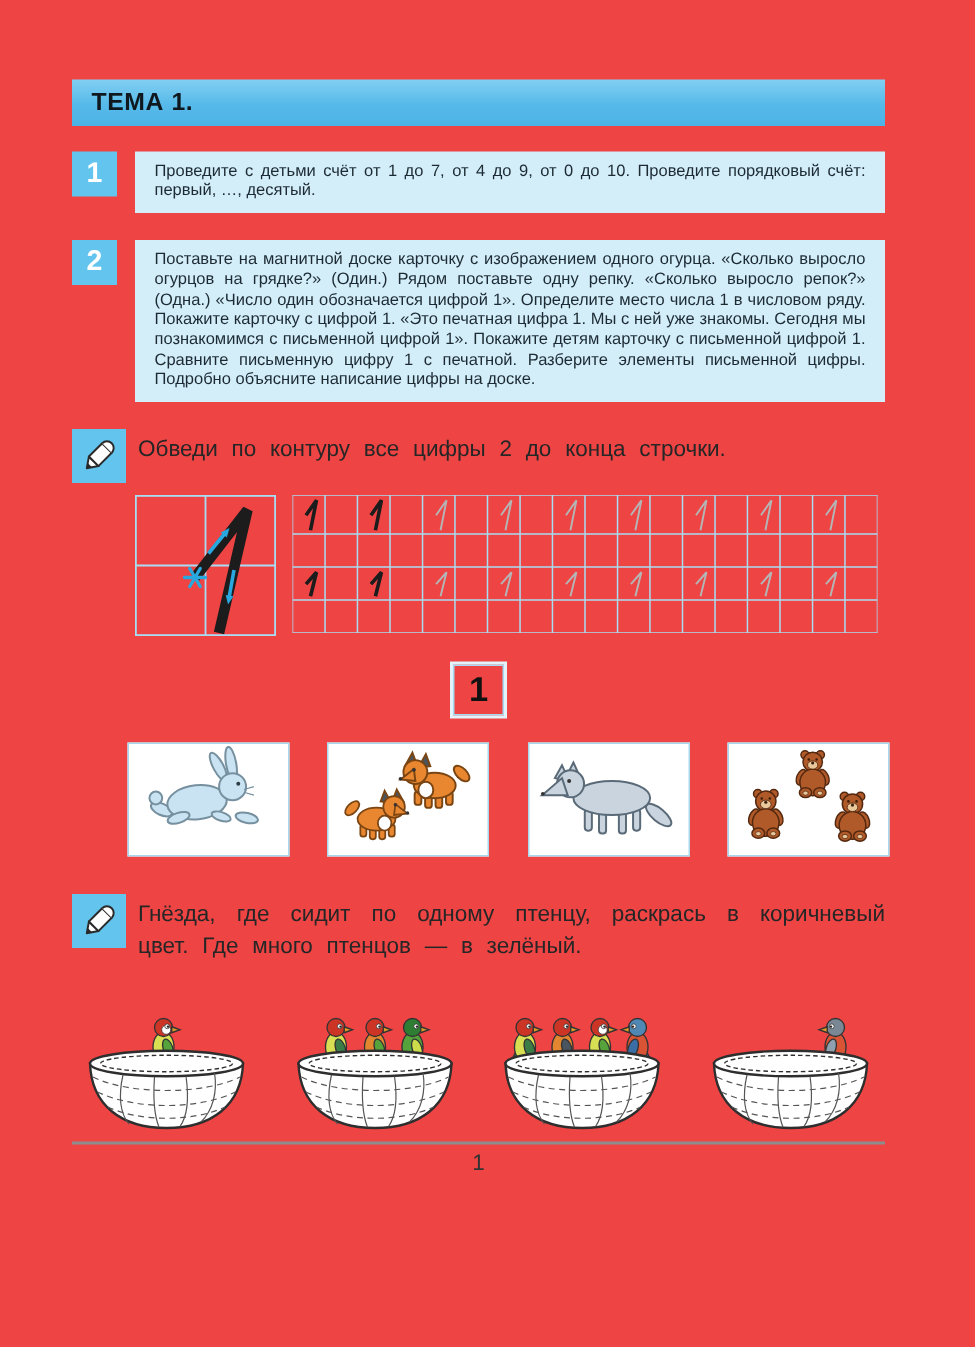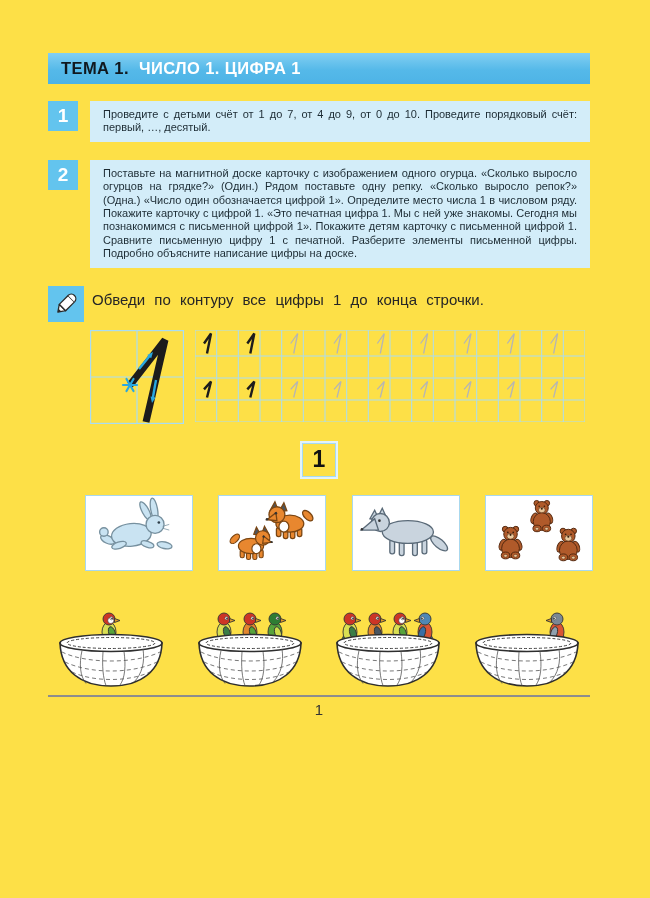--- a/index.html
+++ b/index.html
@@ -1,16 +1,16 @@
 <!DOCTYPE html>
 <html><head>
 <meta charset="utf-8">
 <style>
   html,body{margin:0;padding:0;background:#ffffff;font-family:"Liberation Sans",sans-serif;}
-  .page{width:650px;height:898px;box-sizing:border-box;padding:53px 60px 0 48px;background:#fde047;position:relative;overflow:hidden;}
+  .page{width:650px;height:898px;box-sizing:border-box;padding:53px 60px 0 48px;background:#ef4444;position:relative;overflow:hidden;}
 
   .topic-bar{height:31px;background:linear-gradient(180deg,#82cff2 0%,#55b9e9 55%,#4db3e6 100%);
     display:flex;align-items:center;padding-left:13px;margin-bottom:17px;}
   .topic-label{font-weight:bold;font-size:16.5px;color:#10181f;letter-spacing:.4px;margin-right:10px;}
   .topic-title{font-weight:bold;font-size:16.5px;color:#ffffff;letter-spacing:.4px;}
 
   .task{display:flex;align-items:stretch;margin-bottom:18px;}
   .task-num{width:30px;height:30px;background:#63c4ee;color:#fff;font-weight:bold;font-size:19px;
     display:flex;align-items:center;justify-content:center;flex:none;}
   .task-text{background:#d3edf9;margin-left:12px;flex:1;padding:7px 13px;font-size:11px;
@@ -38,21 +38,20 @@
   .footer-rule{border-top:2px solid #8d8d8d;margin-top:4px;}
   .page-number{text-align:center;font-size:15px;color:#333;margin-top:4px;}
 </style>
 </head>
 <body>
 
 <div class="page">
 
   <header class="topic-bar">
     <span class="topic-label">ТЕМА 1.</span>
-    <span class="topic-title">ЧИСЛО 1. ЦИФРА 1</span>
   </header>
 
   <section class="task">
     <div class="task-num">1</div>
     <div class="task-text">Проведите с детьми счёт от 1 до 7, от 4 до 9, от 0 до 10. Проведите порядковый счёт: первый, …, десятый.</div>
   </section>
 
   <section class="task">
     <div class="task-num">2</div>
     <div class="task-text">Поставьте на магнитной доске карточку с изображением одного огурца. «Сколько выросло огурцов на грядке?» (Один.) Рядом поставьте одну репку. «Сколько выросло репок?» (Одна.) «Число один обозначается цифрой 1». Определите место числа 1 в числовом ряду. Покажите карточку с цифрой 1. «Это печатная цифра 1. Мы с ней уже знакомы. Сегодня мы познакомимся с письменной цифрой 1». Покажите детям карточку с письменной цифрой 1. Сравните письменную цифру 1 с печатной. Разберите элементы письменной цифры. Подробно объясните написание цифры на доске.</div>
@@ -62,21 +61,21 @@
     <div class="ex-head">
       <div class="pencil-badge"><svg width="36" height="36" viewBox="0 0 36 36">
    <rect width="36" height="36" fill="#63c4ee"></rect>
    <g transform="rotate(-45 18 18)" stroke="#2a2a2a" stroke-width="1.3" stroke-linejoin="round">
      <path d="M13,13.5 L6.5,18 L13,22.5 Z" fill="#ffffff"></path>
      <path d="M6.5,18 L9.4,16 L9.4,20 Z" fill="#2a2a2a" stroke="none"></path>
      <rect x="13" y="13.5" width="12.5" height="9" fill="#ffffff"></rect>
      <path d="M25.5,13.5 a4.5,4.5 0 0 1 0,9" fill="#ffffff"></path>
    </g>
  </svg></div>
-      <p class="ex-text">Обведи по контуру все цифры 1 до конца строчки.</p>
+      <p class="ex-text">Обведи по контуру все цифры 2 до конца строчки.</p>
     </div>
     <div class="trace-row">
       <div class="big-cell"><svg width="94" height="94" viewBox="0 0 94 94">
    <g stroke="#a9ddf4" stroke-width="1.2" fill="none">
      <rect x="0.6" y="0.6" width="92.8" height="92.8"></rect>
      <line x1="47" y1="0" x2="47" y2="94"></line>
               <line x1="0" y1="47" x2="94" y2="47"></line>
    </g>
    <path d="M40,55 L75,10 L56,92" fill="none" stroke="#1c1c1c" stroke-width="7"></path>
    <g stroke="#29a8e0" stroke-width="2.4" fill="#29a8e0">
@@ -253,20 +252,32 @@
       <ellipse cx="0" cy="-10" rx="5" ry="4" fill="#e9c89c" stroke-width="0.8"></ellipse>
       <circle cx="0" cy="-12" r="1.5" fill="#39200e" stroke="none"></circle>
       <circle cx="-3.8" cy="-15.5" r="1.2" fill="#39200e" stroke="none"></circle>
       <circle cx="3.8" cy="-15.5" r="1.2" fill="#39200e" stroke="none"></circle>
     </g>
           </svg></div>
       </div>
   </section>
 
   <section class="exercise">
+    <div class="ex-head">
+      <div class="pencil-badge"><svg width="36" height="36" viewBox="0 0 36 36">
+   <rect width="36" height="36" fill="#63c4ee"></rect>
+   <g transform="rotate(-45 18 18)" stroke="#2a2a2a" stroke-width="1.3" stroke-linejoin="round">
+     <path d="M13,13.5 L6.5,18 L13,22.5 Z" fill="#ffffff"></path>
+     <path d="M6.5,18 L9.4,16 L9.4,20 Z" fill="#2a2a2a" stroke="none"></path>
+     <rect x="13" y="13.5" width="12.5" height="9" fill="#ffffff"></rect>
+     <path d="M25.5,13.5 a4.5,4.5 0 0 1 0,9" fill="#ffffff"></path>
+   </g>
+ </svg></div>
+      <p class="ex-text">Гнёзда, где сидит по одному птенцу, раскрась в коричневый цвет. Где много птенцов — в зелёный.</p>
+    </div>
     <div class="nests-row" id="nests-row">
         <div class="nest"><svg width="126" height="95" viewBox="0 0 126 95">
             <g transform="translate(61,36)" stroke="#333" stroke-width="0.9">
   <polygon points="-3,6 -12,15 -6,3" fill="#57a33b"></polygon>
   <ellipse cx="0" cy="0" rx="7" ry="10" fill="#d9df52"></ellipse>
   <ellipse cx="3" cy="1" rx="3.2" ry="6.5" fill="#57a33b" transform="rotate(-18 3 1)"></ellipse>
   <circle cx="0" cy="-13" r="6" fill="#cc3526"></circle>
   <circle cx="1.8" cy="-11.5" r="3" fill="#ffffff" stroke-width="0.5"></circle>
   <polygon points="5.5,-13.5 11,-11.5 5.5,-9.5" fill="#e09a28"></polygon>
   <circle cx="2.5" cy="-13.8" r="1.6" fill="#fff" stroke-width="0.5"></circle>

